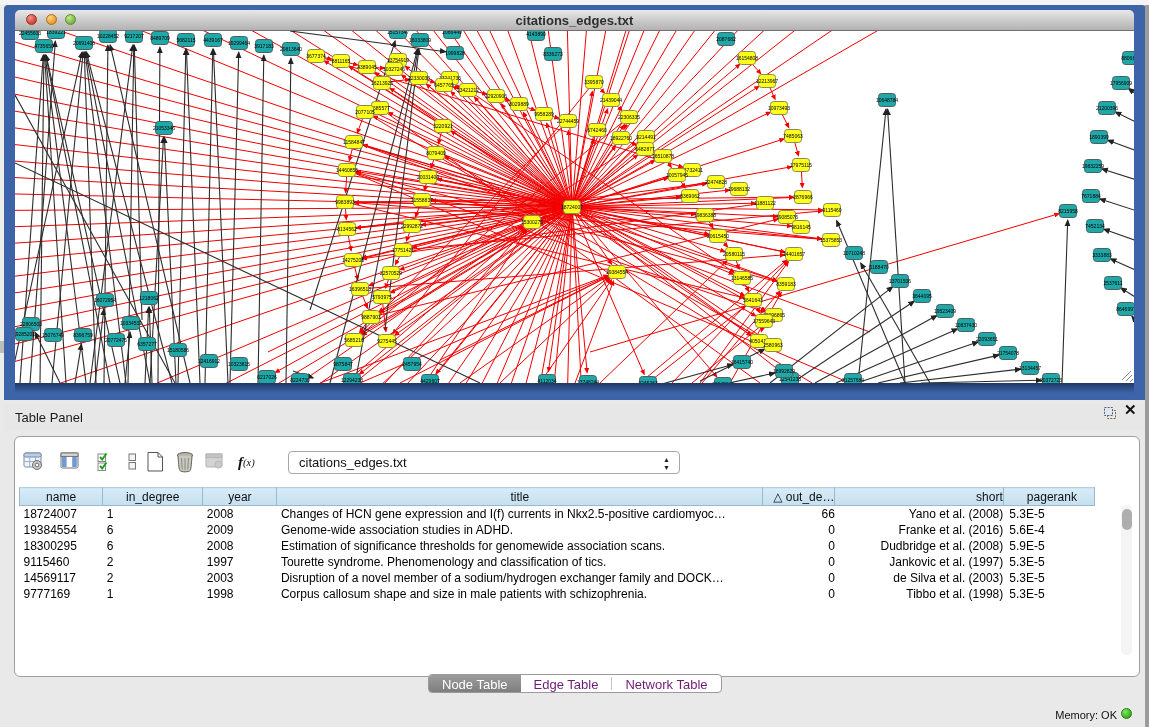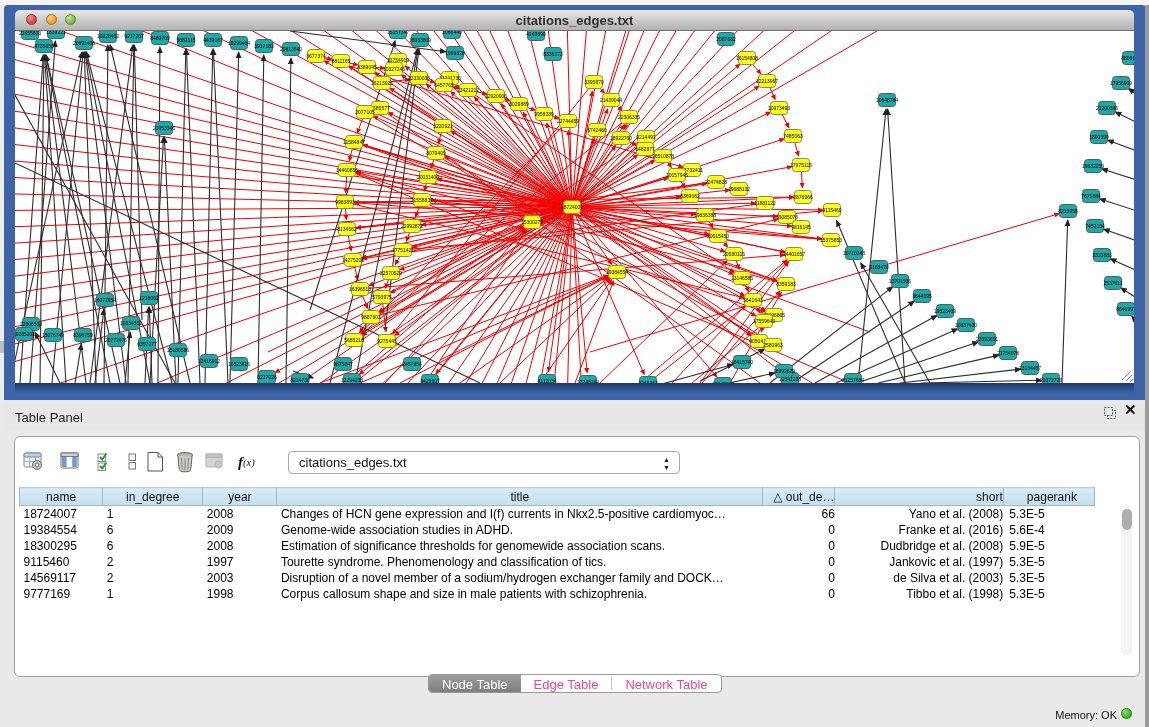--- a/index.html
+++ b/index.html
@@ -26,21 +26,21 @@
 #combo .ar { position:absolute; right:9px; font-size:7px; color:#222; line-height:7px; }
 #tblwrap { position:absolute; left:1px; top:50px; width:1106px; height:179px; overflow:hidden; }
 table { border-collapse:collapse; table-layout:fixed; width:1076px; margin-left:3px; font-size:12px; }
 th { background:linear-gradient(#d8ebf7,#c4e0f0); border:1px solid #9cb9cb; border-top:1px solid #b7cfdd; font-weight:normal; font-size:12px; color:#111; height:18px; padding:0; }
 td { height:16px; padding:0 0 0 4px; color:#000; white-space:nowrap; overflow:hidden; font-size:12px; }
 .c0 { width:83px; } .c1 { width:100px;margin-top:16px; } .c2 { width:74px;margin-left:16px; } .c3 { width:485px; }
 .c4 { width:72px;text-align:right; } .c5 { width:168px; text-align:right; } .c6 { width:91px; padding-left:6px; }
 #vscroll { position:absolute; left:1106px; top:68px; width:11px; height:150px; background:#f4f4f4; border-radius:5px; }
 #vthumb { position:absolute; left:1106.5px; top:72px; width:10px; height:21px; background:#aeaeae; border-radius:5px; }
 #tabs { position:absolute; left:428px; top:274px; height:19px; border:1px solid #9a9a9a; border-radius:4px; background:#fff; font-size:13px; display:flex; overflow:hidden; }
-#tabs div { padding:1px 13px 0 13px; line-height:17px; color:#ec4899; }
+#tabs div { padding:1px 13px 0 13px; line-height:17px; color:#701a75; }
 #tabs .sel { background:linear-gradient(#9d9d9d,#7e7e7e); color:#fff; }
 #tabs .sep { padding:0; width:1px; background:#c5c5c5; margin:2px 0; }
 #mem { position:absolute; left:1040px; top:309px; width:77px; text-align:right; font-size:11px; color:#111; }
 #memdot { position:absolute; left:1121px; top:308px; width:11px; height:11px; border-radius:50%; background:radial-gradient(circle at 35% 30%, #8ee06a, #35b81c 65%, #1f8c0e); border:1px solid #2a7d14; }
 </style></head>
 <body>
 <div id="root">
   <div id="topstrip"></div>
   <div id="winring"></div>
   <div id="rightstrip"></div>

